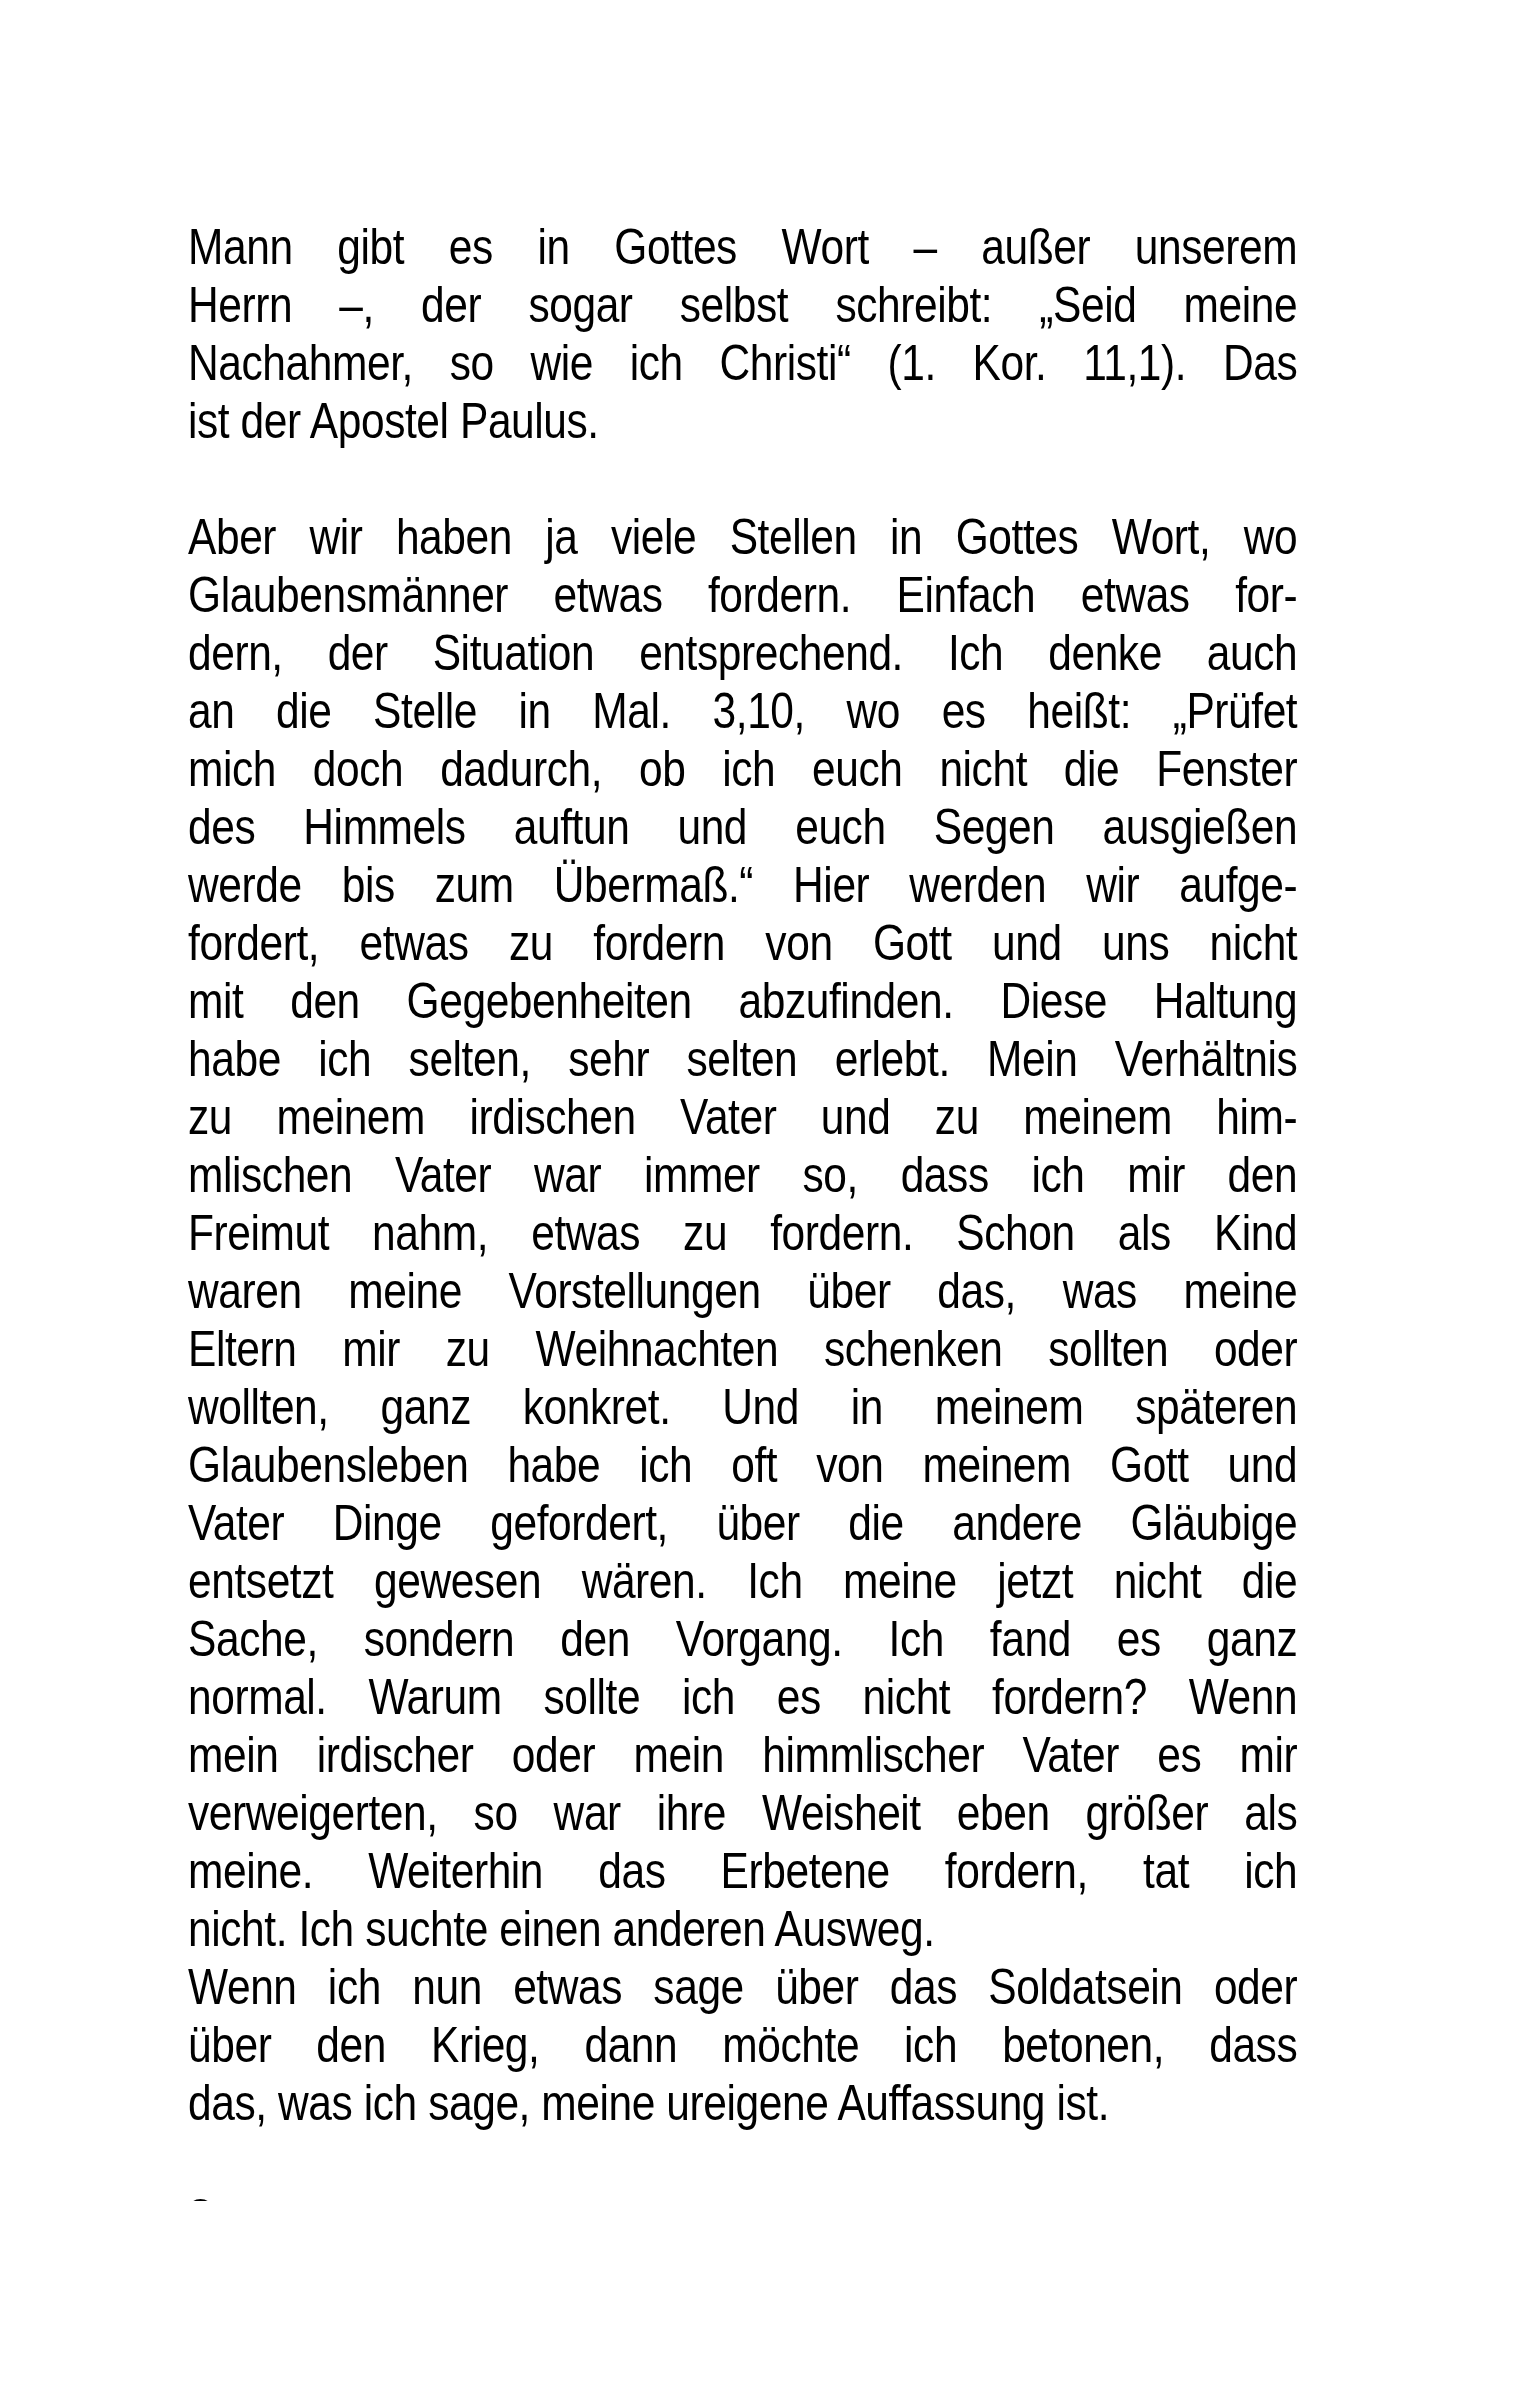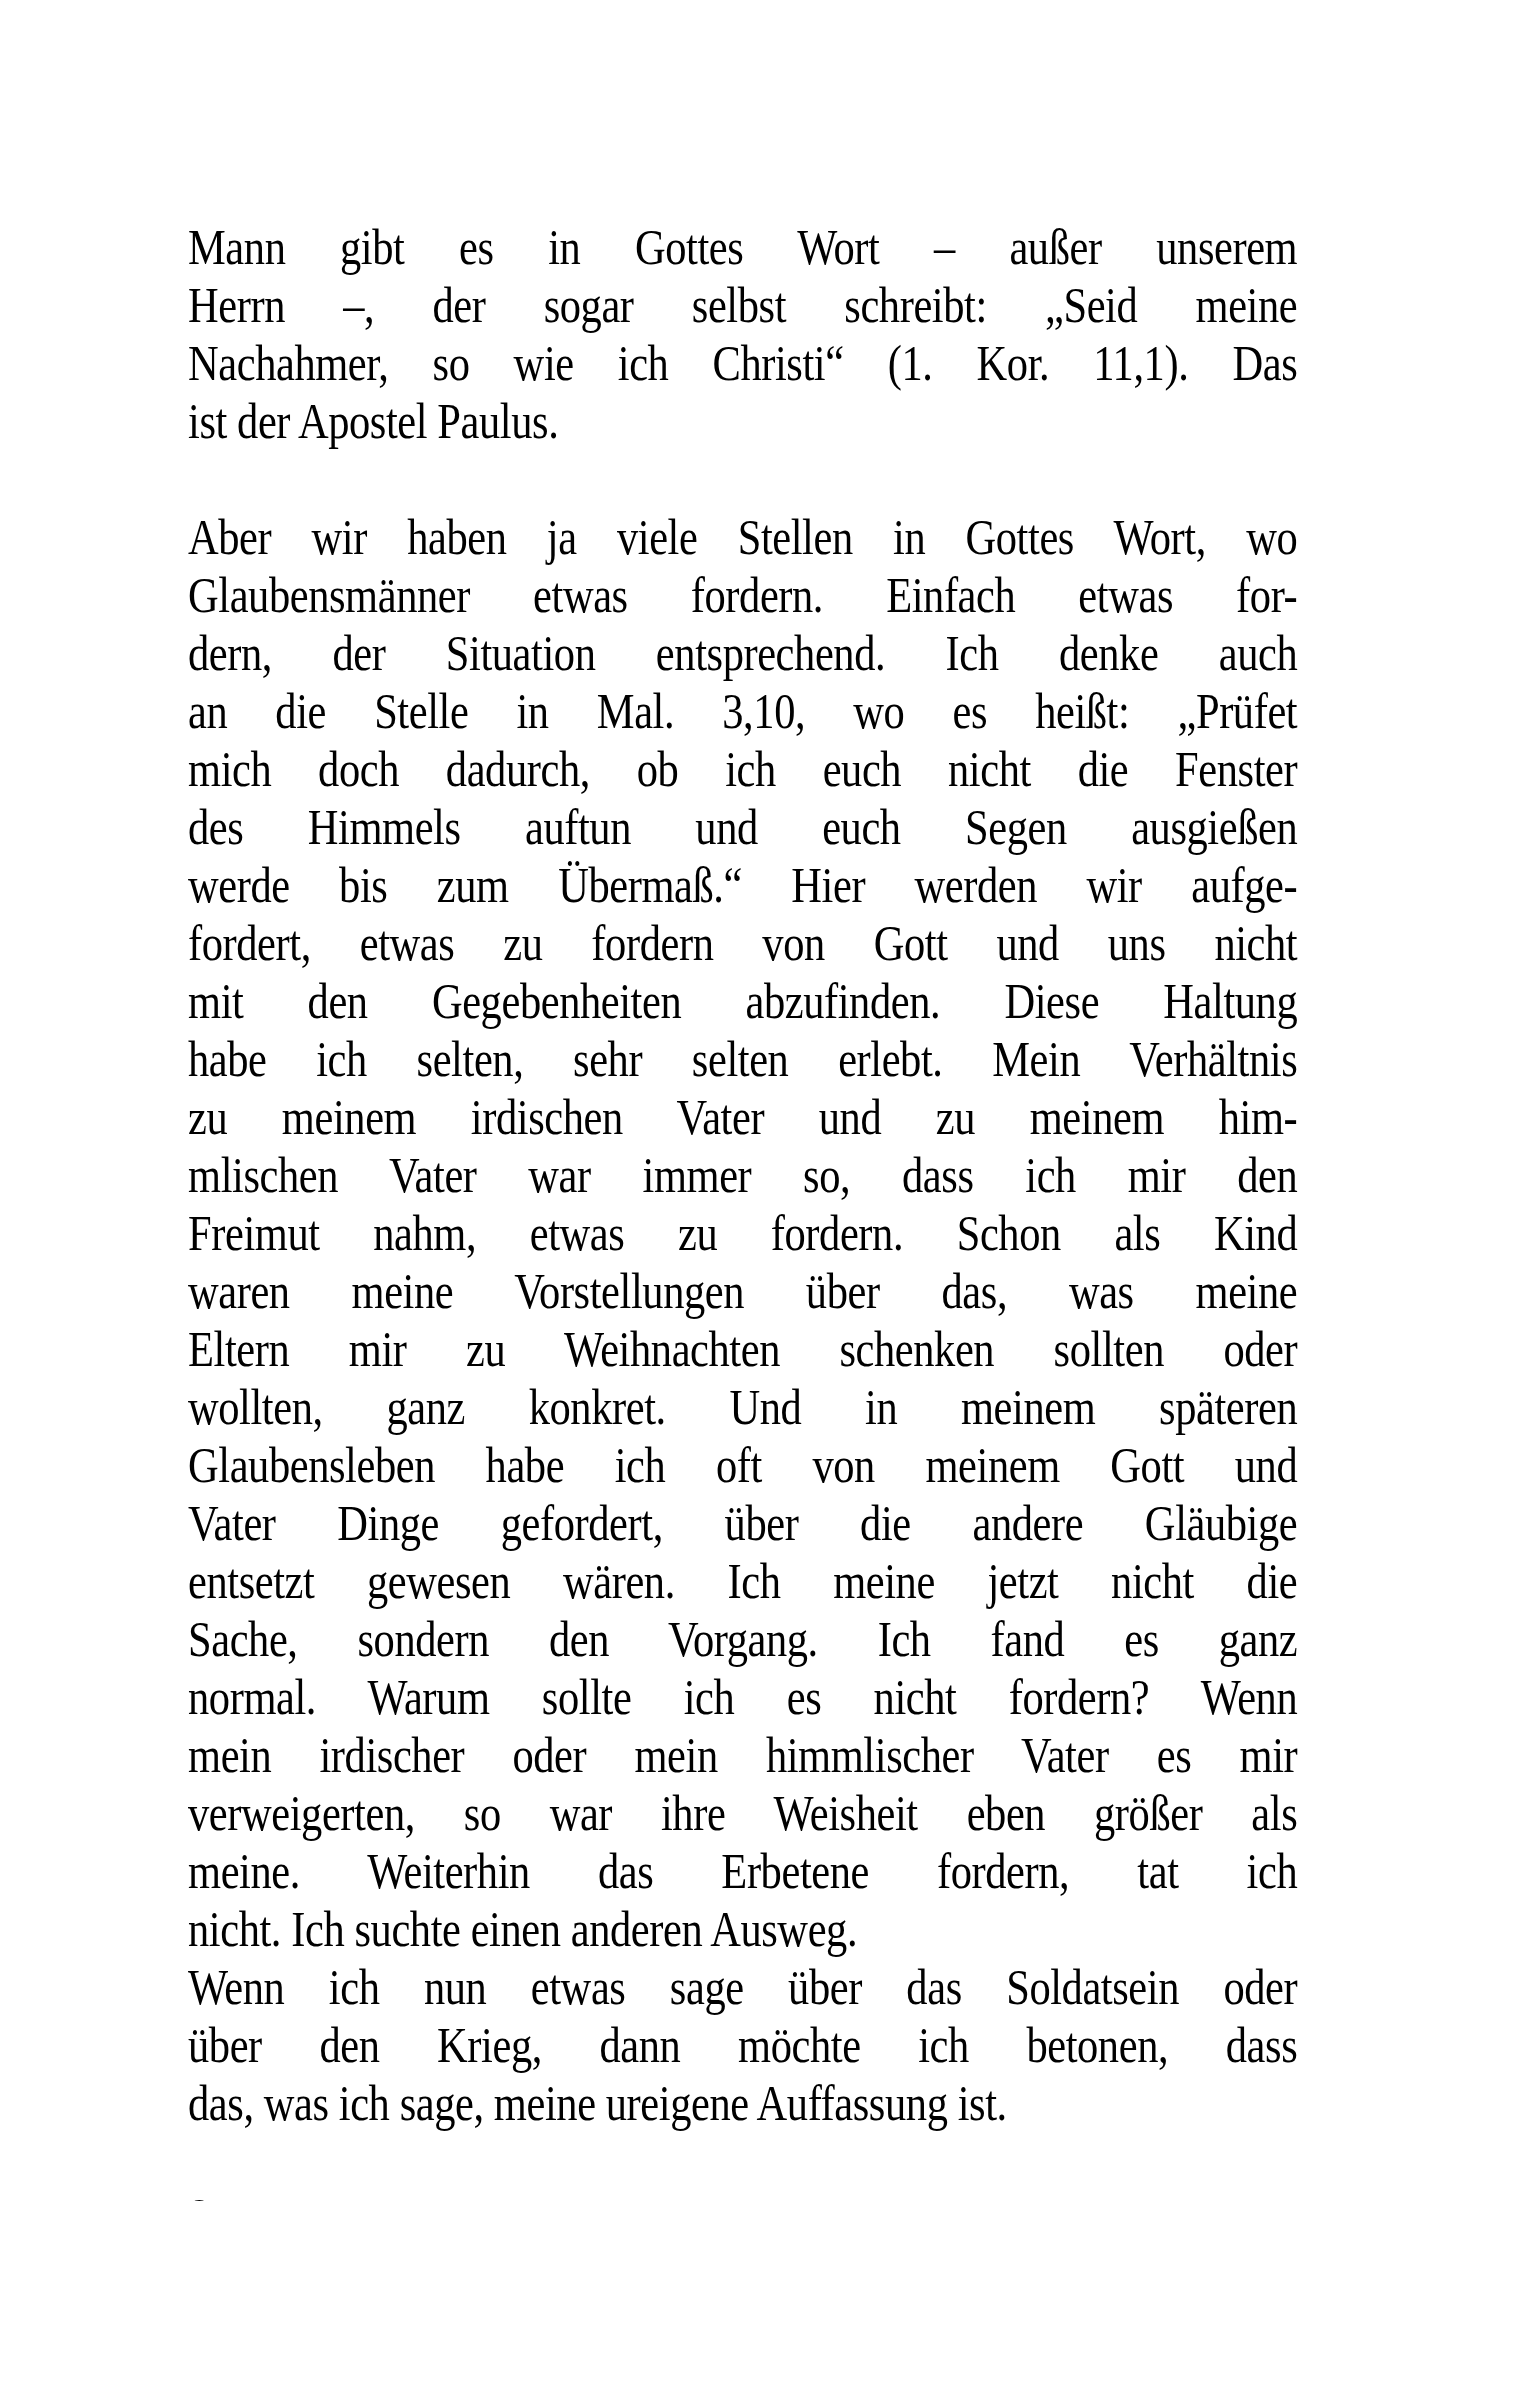--- a/index.html
+++ b/index.html
@@ -5,21 +5,21 @@
   html, body {
     margin: 0;
     padding: 0;
   }
   .page {
     position: relative;
     width: 1515px;
     height: 2201px;
     background: #ffffff;
     color: #000000;
-    font-family: Liberation Serif, serif;
+    font-family: Liberation Sans, sans-serif;
     overflow: hidden;
   }
   .textblock {
     position: absolute;
     left: 188px;
     top: 218px;
     width: 1305px;
     transform: scaleX(0.85);
     transform-origin: 0 0;
     font-size: 50px;

